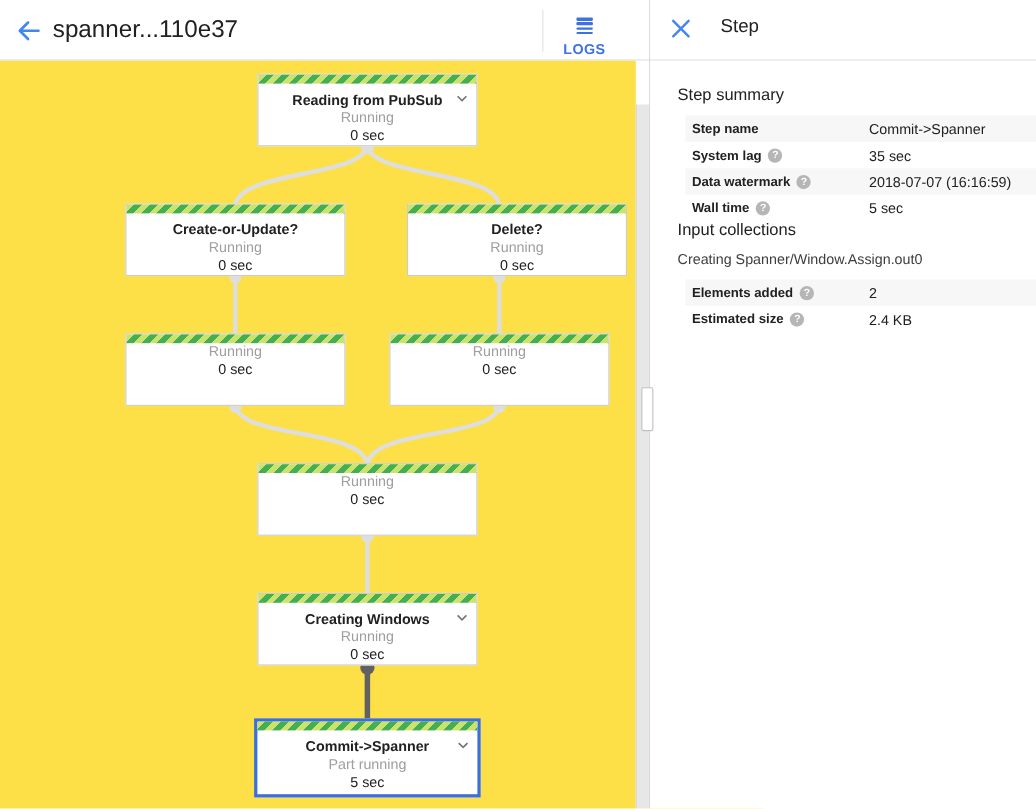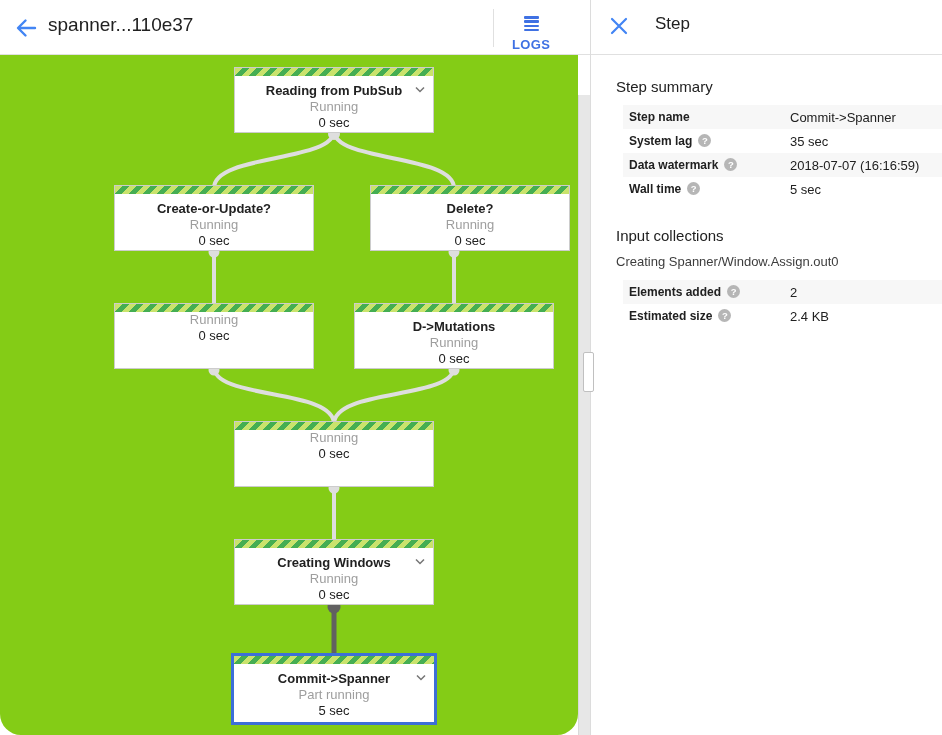--- a/index.html
+++ b/index.html
@@ -5,32 +5,32 @@
   * { margin:0; padding:0; box-sizing:border-box; }
   html,body { width:942px; height:735px; overflow:hidden; background:#fff;
     font-family:"Liberation Sans", sans-serif; color:#212121; }
   .app { position:relative; width:942px; height:735px; background:#fff; }
 
   
   .header { position:absolute; top:0; left:0; width:942px; height:55px;
     background:#fff; border-bottom:1px solid #e0e0e0; z-index:6; }
   .back-btn { position:absolute; left:14px; top:16px; width:24px; height:24px;
     cursor:pointer; }
-  .job-title { position:absolute; left:48px; top:14px; font-size:19px; color:#212121; }
+  .job-title { position:absolute; left:48px; top:14px; font-size:22px; color:#212121; }
   .header-sep { position:absolute; left:493px; top:9px; width:1px; height:38px; background:#e0e0e0; }
   .logs-btn { position:absolute; left:512px; top:16px; display:flex; align-items:center;
     gap:6px; cursor:pointer;flex-direction:column; }
   .logs-icon { display:inline-block; width:15px; }
   .logs-icon div { height:2.5px; background:#3f71e3; margin-bottom:1.8px; border-radius:1px; }
   .logs-label { font-size:13px; font-weight:bold; color:#3f71e3; letter-spacing:0.4px; }
   .close-btn { position:absolute; left:609px; top:16px; width:20px; height:20px; cursor:pointer; }
   .panel-title { position:absolute; left:655px; top:14px; font-size:17px; color:#212121; }
 
   
-  .graph-area { position:absolute; left:0; top:0; width:578px; height:735px; background:#84cc16;border-radius:21px; }
+  .graph-area { position:absolute; left:0; top:0; width:578px; height:735px; background:#fde047; }
   .edges { position:absolute; left:0; top:0; }
   .node { position:absolute; width:200px; height:66px; background:#fff;
     border:1px solid #cccccc; text-align:center; font-size:13px; cursor:pointer; }
   .stripe { height:8px; width:100%;
     background:repeating-linear-gradient(135deg,#c9e36c 0 5px,#45ae52 5px 10px); }
   .node-title { font-weight:bold; margin-top:6px; line-height:17px; color:#212121; }
   .node-status { color:#9e9e9e; line-height:16px; }
   .node-time { color:#212121; line-height:16px; }
   .node .chevron { position:absolute; right:7px; top:14px; }
   .node.selected { width:206px; height:72px; border:3px solid #3d6fd8; }
@@ -44,26 +44,26 @@
 
   
   .panel { position:absolute; left:591px; top:56px; width:351px; height:492px; background:#fff; }
   .panel-content { padding:22px 0 0 25px; }
   .section-heading { font-size:15px; color:#212121; margin-bottom:10px; }
   .collection-name { font-size:13px; color:#3d3d3d; margin-bottom:11px; }
   .kv-rows { margin-left:7px; }
   .kv-row { display:flex; align-items:center; height:24px; padding-left:6px; }
   .kv-rows .kv-row:nth-child(odd) { background:#f7f7f7; }
   .kv-label { width:161px; font-size:12px; font-weight:bold; color:#212121;
-    display:flex; align-items:flex-start; gap:6px; }
+    display:flex; align-items:flex-end; gap:6px; }
   .kv-value { font-size:13px; color:#212121; }
   .help-icon { display:inline-block; width:13px; height:13px; border-radius:50%;
     background:#b6b6b6; color:#fff; font-size:9.5px; font-weight:bold; line-height:13px;
     text-align:center; cursor:pointer; flex:none; }
-  .gap-section { margin-top:26px; }
+  .gap-section { }
 </style>
 </head>
 <body>
 
 <div class="app">
 
   <div class="graph-area">
     <svg class="edges" width="578" height="735">
       <path d="M334,131 C334,162 214,154 214,188" stroke="#dedede" stroke-width="4" fill="none"></path>
       <path d="M334,131 C334,162 454,154 454,188" stroke="#dedede" stroke-width="4" fill="none"></path>
@@ -109,21 +109,20 @@
     </div>
 
     <div class="node" style="left:114px; top:303px;">
       <div class="stripe"></div>
       <div class="node-status">Running</div>
       <div class="node-time">0 sec</div>
     </div>
 
     <div class="node" style="left:354px; top:303px;">
       <div class="stripe"></div>
-      <div class="node-title">D-&gt;Mutations</div>
       <div class="node-status">Running</div>
       <div class="node-time">0 sec</div>
     </div>
 
     <div class="node" style="left:234px; top:421px;">
       <div class="stripe"></div>
       <div class="node-status">Running</div>
       <div class="node-time">0 sec</div>
     </div>
 

